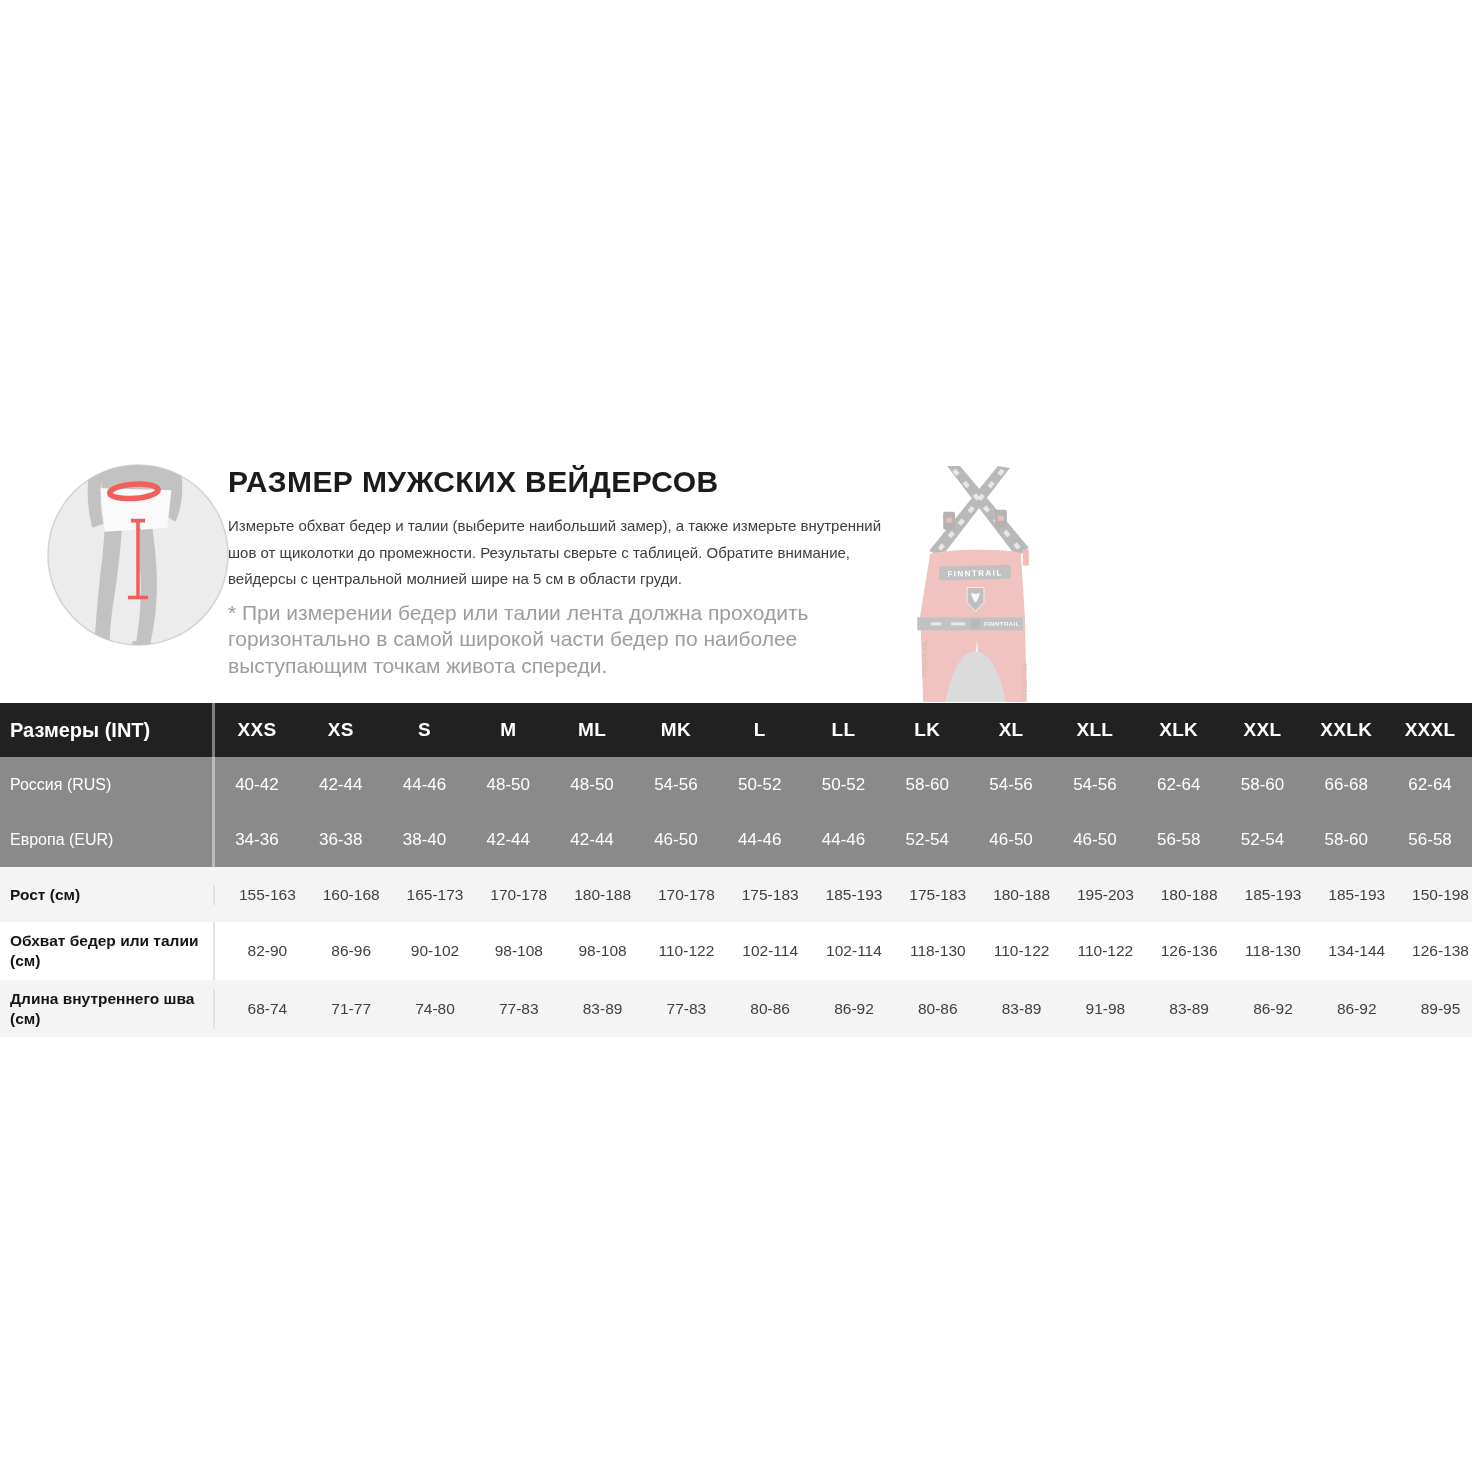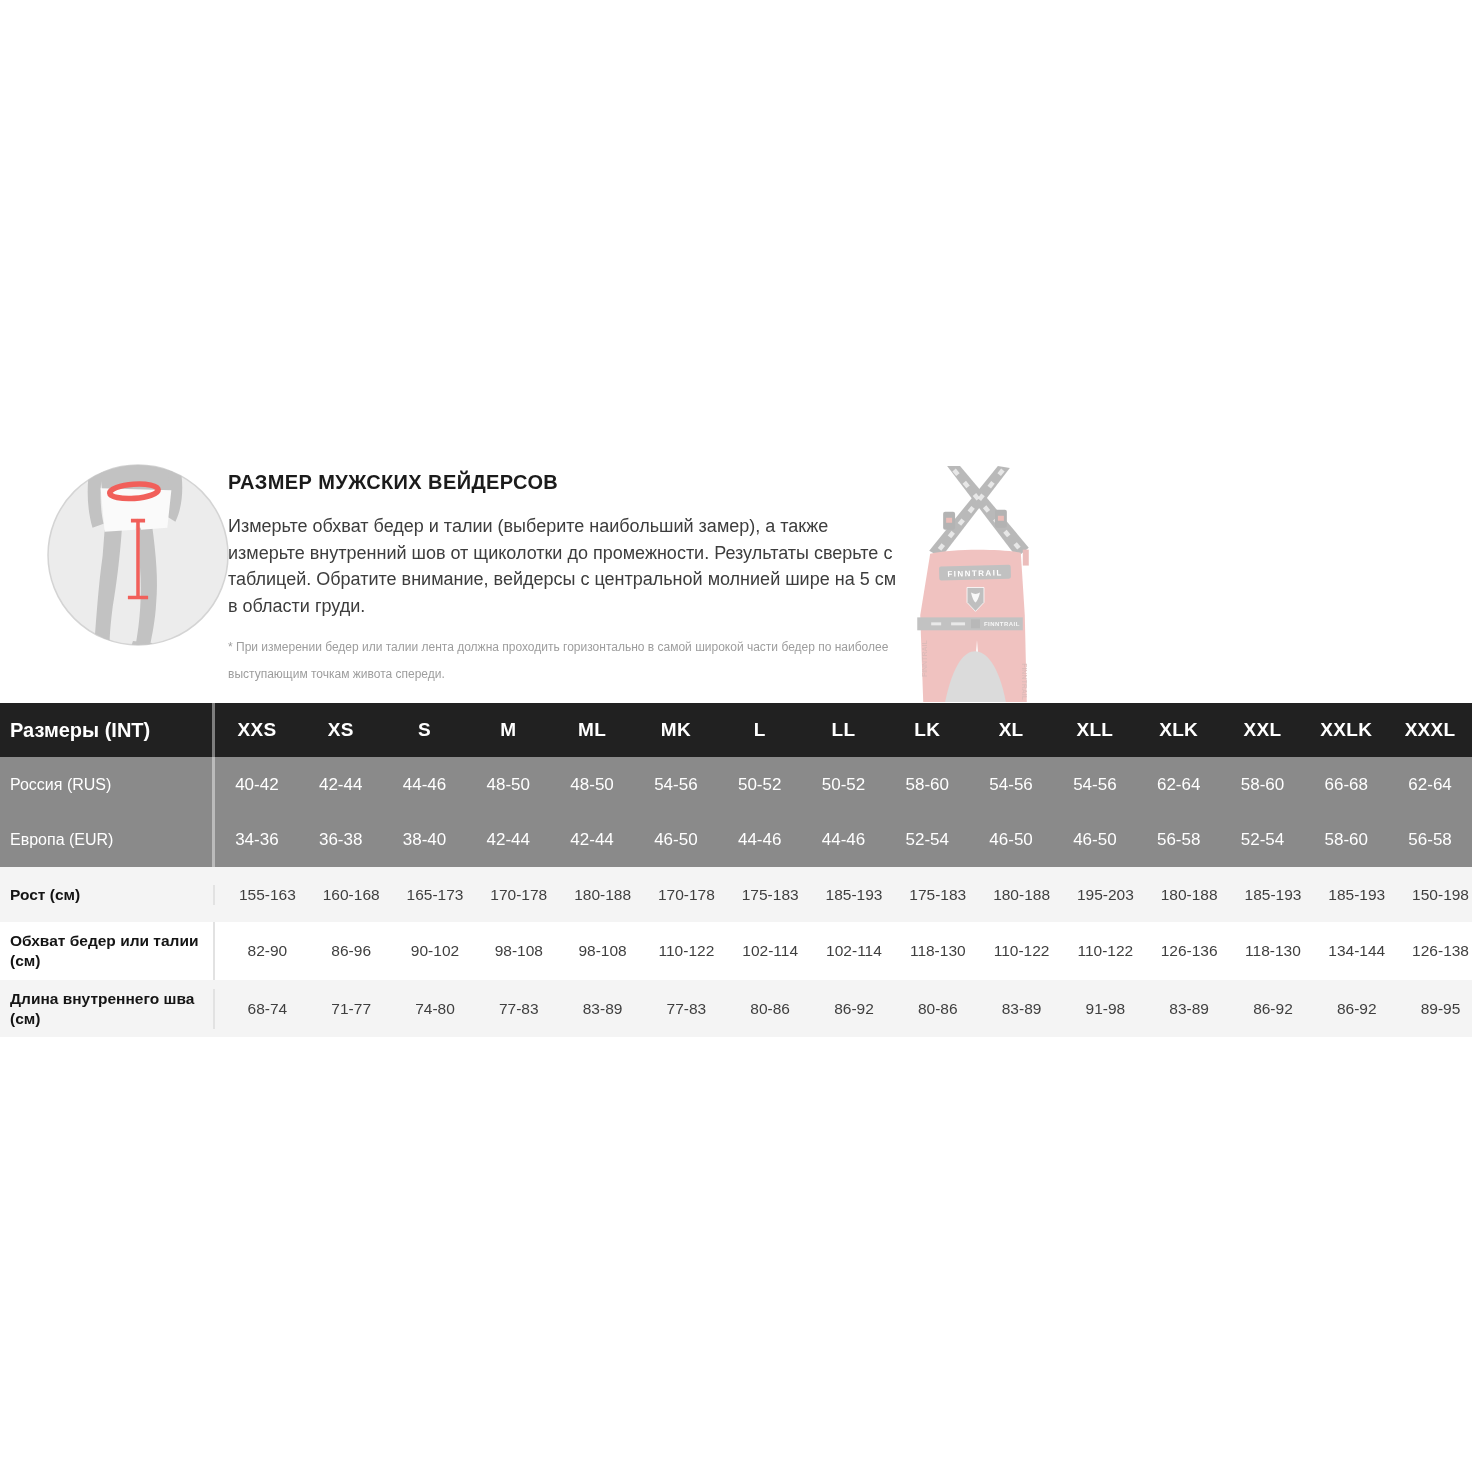--- a/index.html
+++ b/index.html
@@ -5,28 +5,28 @@
   html,body{margin:0;padding:0;}
   body{
     width:1472px;height:1472px;background:#ffffff;position:relative;overflow:hidden;
     font-family:"Liberation Sans",sans-serif;
     -webkit-font-smoothing:antialiased;
   }
   
   .circle-illustration{position:absolute;left:46px;top:463px;width:184px;height:184px;}
   .intro-text{position:absolute;left:228px;top:464px;width:676px;}
   .page-title{
-    margin:0 0 13px 0;font-size:20px;line-height:36px;font-weight:bold;
+    margin:0 0 13px 0;font-size:30px;line-height:36px;font-weight:bold;
     color:#1b1b1b;letter-spacing:.4px;
   }
   .description{
-    margin:0;font-size:18px;line-height:26.5px;color:#3d3d3d;width:672px;
+    margin:0;font-size:15px;line-height:26.5px;color:#3d3d3d;width:672px;
   }
   .footnote{
-    margin:15px 0 0 0;font-size:12px;line-height:26.5px;color:#9d9d9d;width:690px;
+    margin:7px 0 0 0;font-size:21px;line-height:26.5px;color:#9d9d9d;width:690px;
   }
   .waders-image{position:absolute;left:903px;top:466px;width:145px;height:237px;opacity:.33;}
 
   
   .size-table{position:absolute;left:0;top:703px;width:1472px;}
   .trow{display:flex;width:100%;}
   .trow .label-cell{
     flex:0 0 215px;width:215px;box-sizing:border-box;display:flex;align-items:center;
     padding-left:10px;text-align:left;
   }

